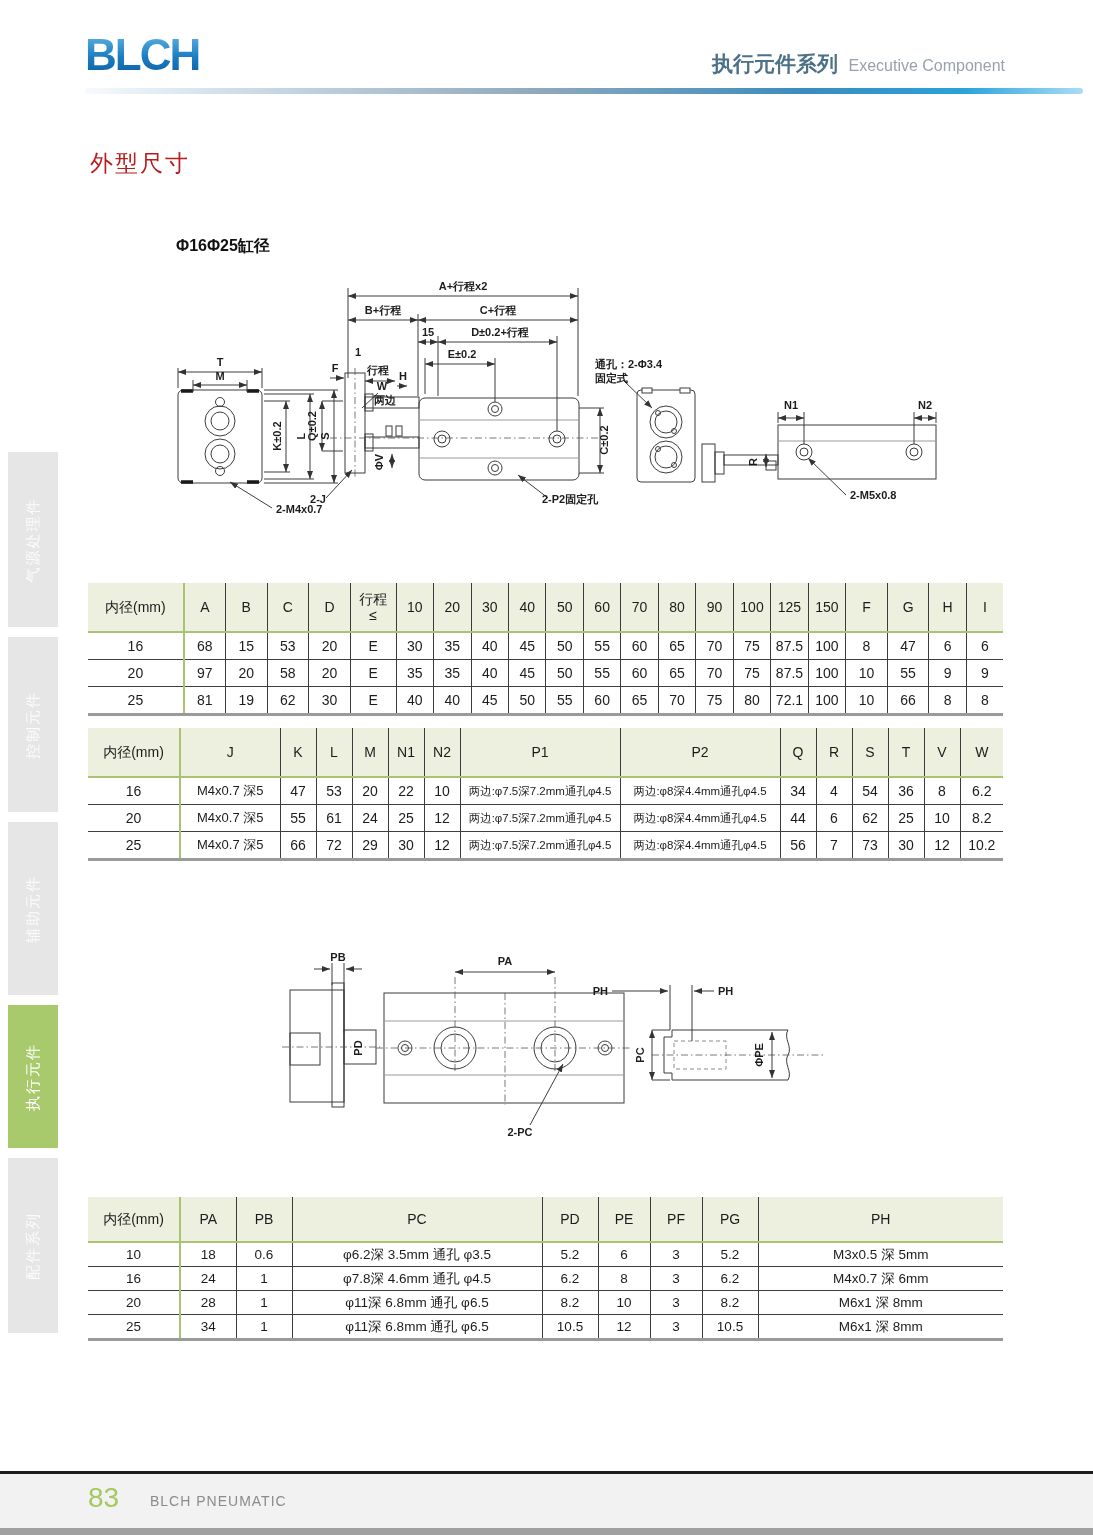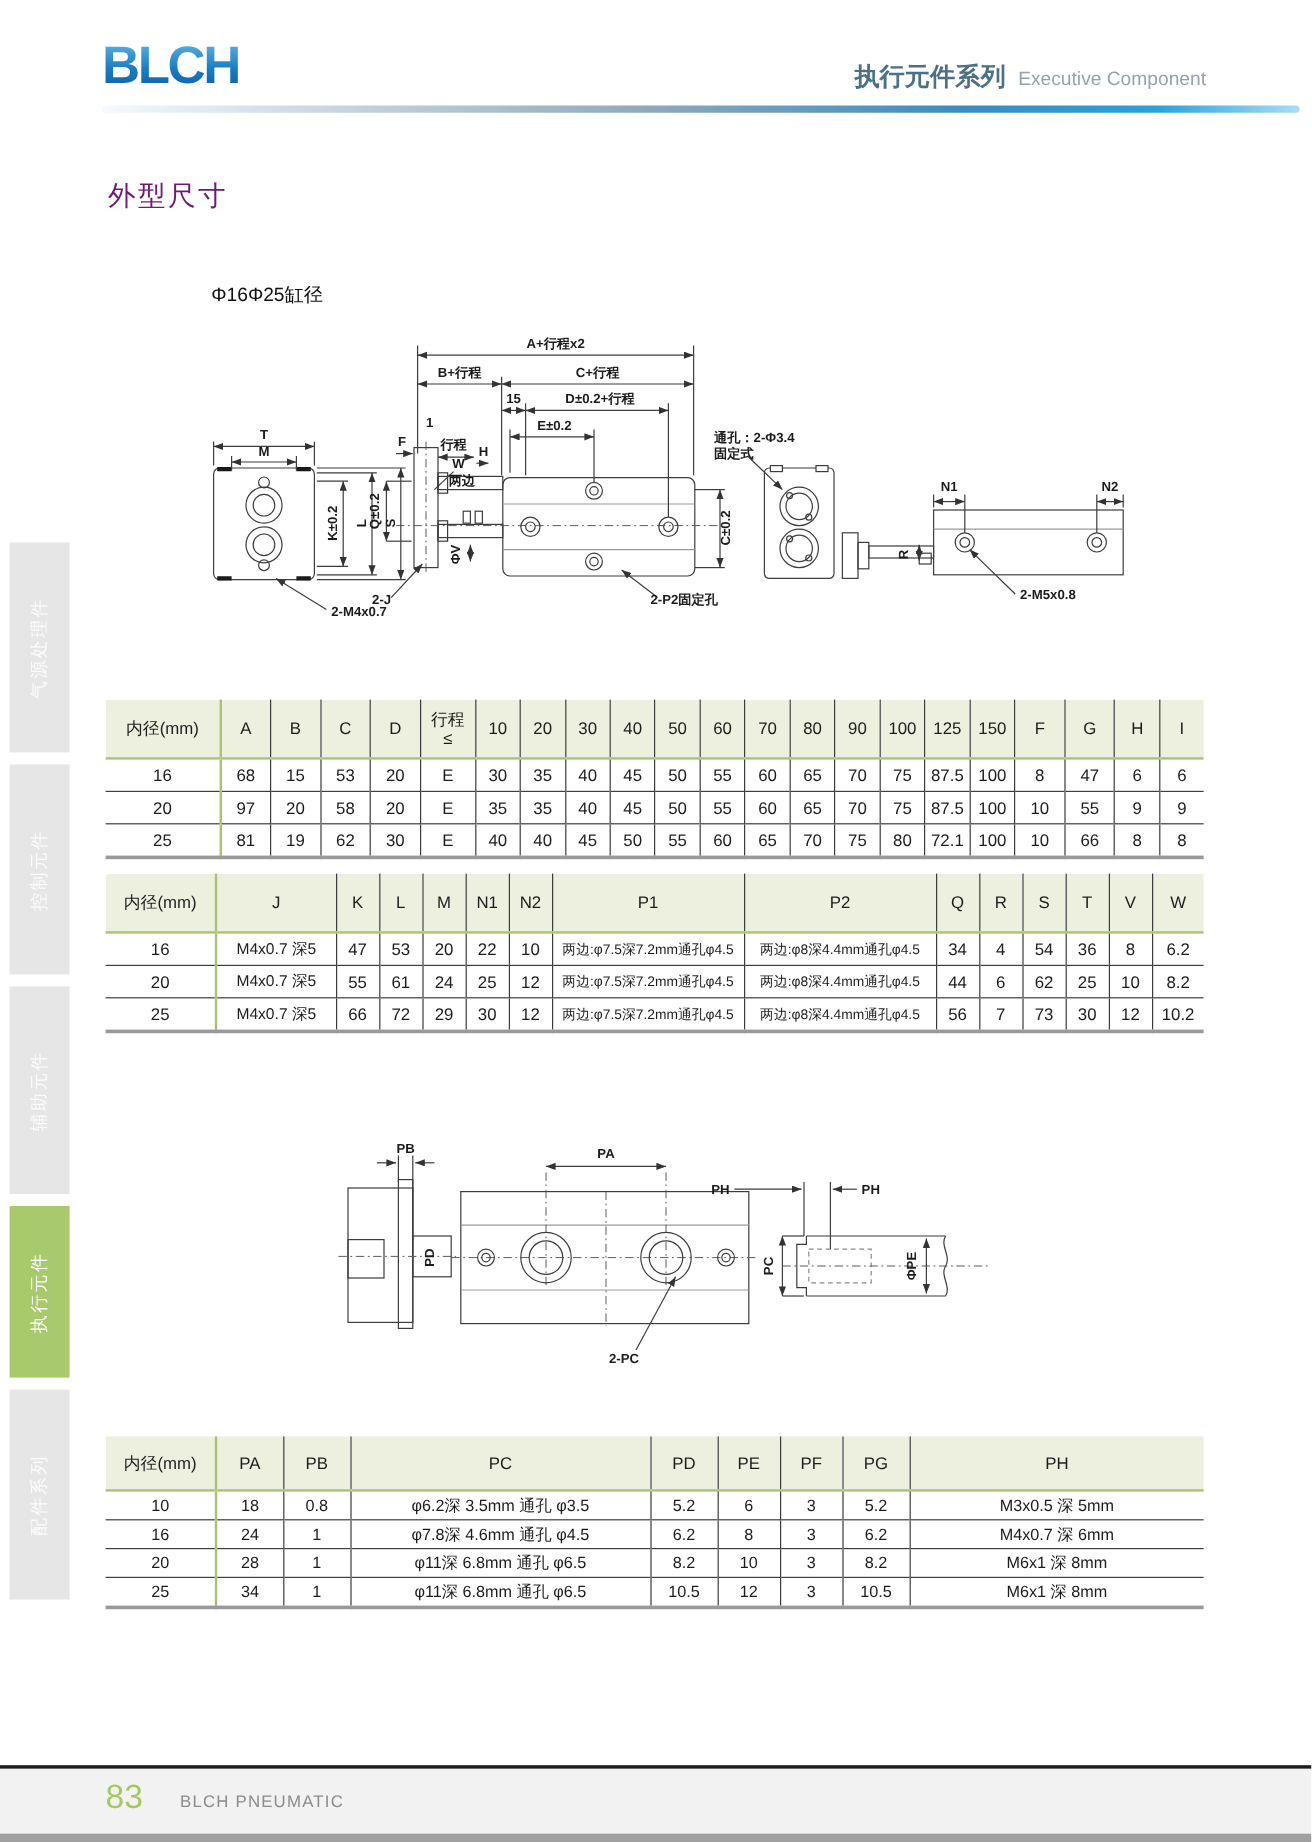--- a/index.html
+++ b/index.html
@@ -11,22 +11,22 @@
         background:linear-gradient(180deg,#6cbce8 0%,#1a7cc0 55%,#0a5aa0 100%);
         -webkit-background-clip:text;background-clip:text;color:transparent;
         font-family:"Liberation Sans",sans-serif;}
   .series{position:absolute;right:88px;top:50px;text-align:right;white-space:nowrap;}
   .series .cn{font-size:21px;color:#4c7086;font-weight:bold;}
   .series .en{font-size:16px;color:#97a3ab;margin-left:6px;}
   .head-rule{position:absolute;left:85px;right:10px;top:88px;height:6px;border-radius:3px;
      background:linear-gradient(90deg,#f5fafd 0%,#c9d8e3 18%,#8fa9bd 45%,#3b8cbd 72%,#2aa2da 88%,#a9ddf4 100%);}
 
   
-  .section-title{position:absolute;left:90px;top:148px;font-size:23px;color:#701a75;letter-spacing:2px;font-family:Liberation Serif, serif;}
-  .fig-label{position:absolute;left:176px;top:236px;font-size:16px;font-weight:normal;color:#111;}
+  .section-title{position:absolute;left:90px;top:148px;font-size:23px;color:#b91c1c;letter-spacing:2px;font-family:Liberation Serif, serif;}
+  .fig-label{position:absolute;left:176px;top:236px;font-size:16px;font-weight:bold;color:#111;}
 
   
   .tab{position:absolute;left:8px;width:50px;background:#e6e6e6;}
   .tab span{position:absolute;left:50%;top:50%;transform:translate(-50%,-50%) rotate(-90deg);
             white-space:nowrap;font-size:15px;color:#fbfbfb;letter-spacing:2px;}
   .tab.active{background:#a8c96c;}
   .tab.active span{color:#ffffff;}
 
   
   svg{position:absolute;overflow:visible;}
@@ -537,21 +537,21 @@
           <th>PE</th>
           <th>PF</th>
           <th>PG</th>
           <th>PH</th>
         </tr>
       </thead>
       <tbody>
         <tr>
           <td>10</td>
           <td>18</td>
-          <td>0.8</td>
+          <td>0.6</td>
           <td>φ6.2深 3.5mm 通孔 φ3.5</td>
           <td>5.2</td>
           <td>6</td>
           <td>3</td>
           <td>5.2</td>
           <td>M3x0.5 深 5mm</td>
         </tr>
         <tr>
           <td>16</td>
           <td>24</td>

